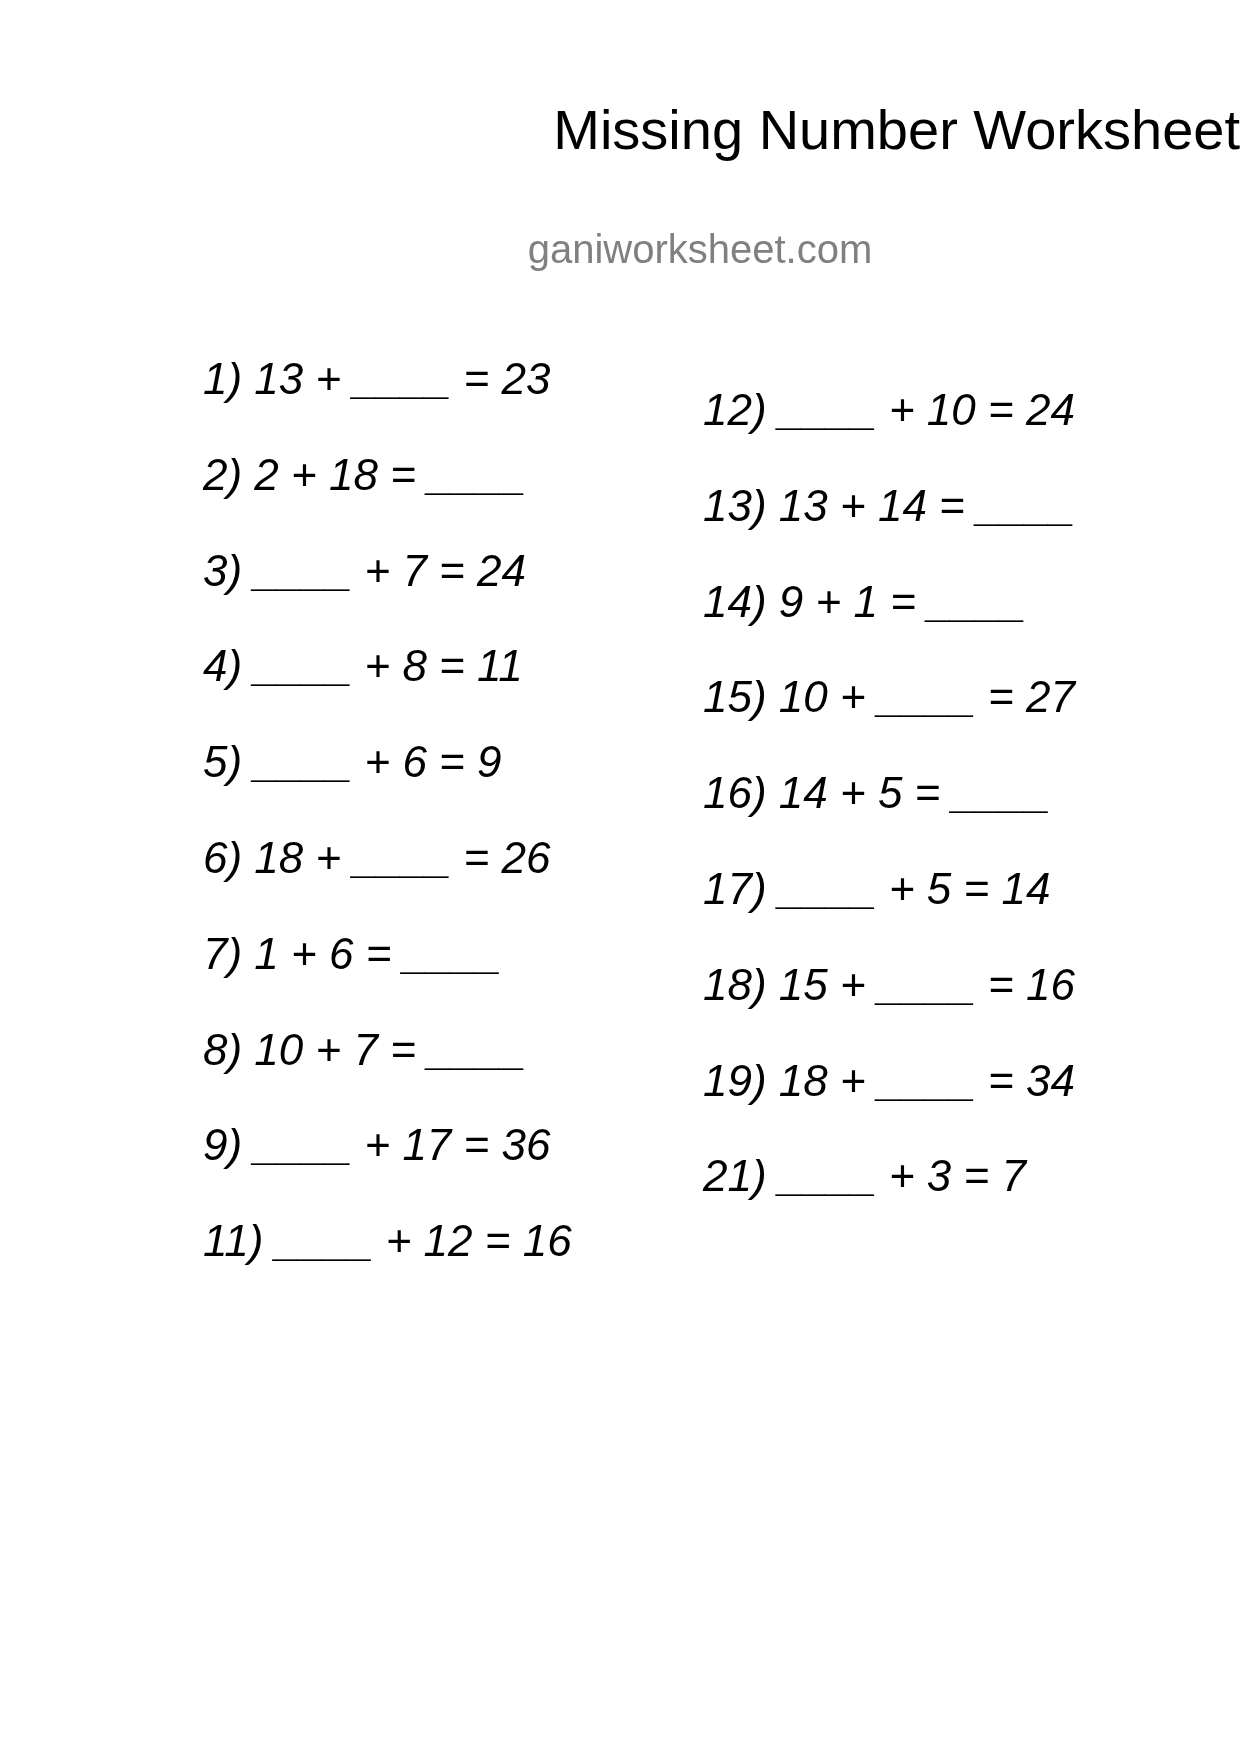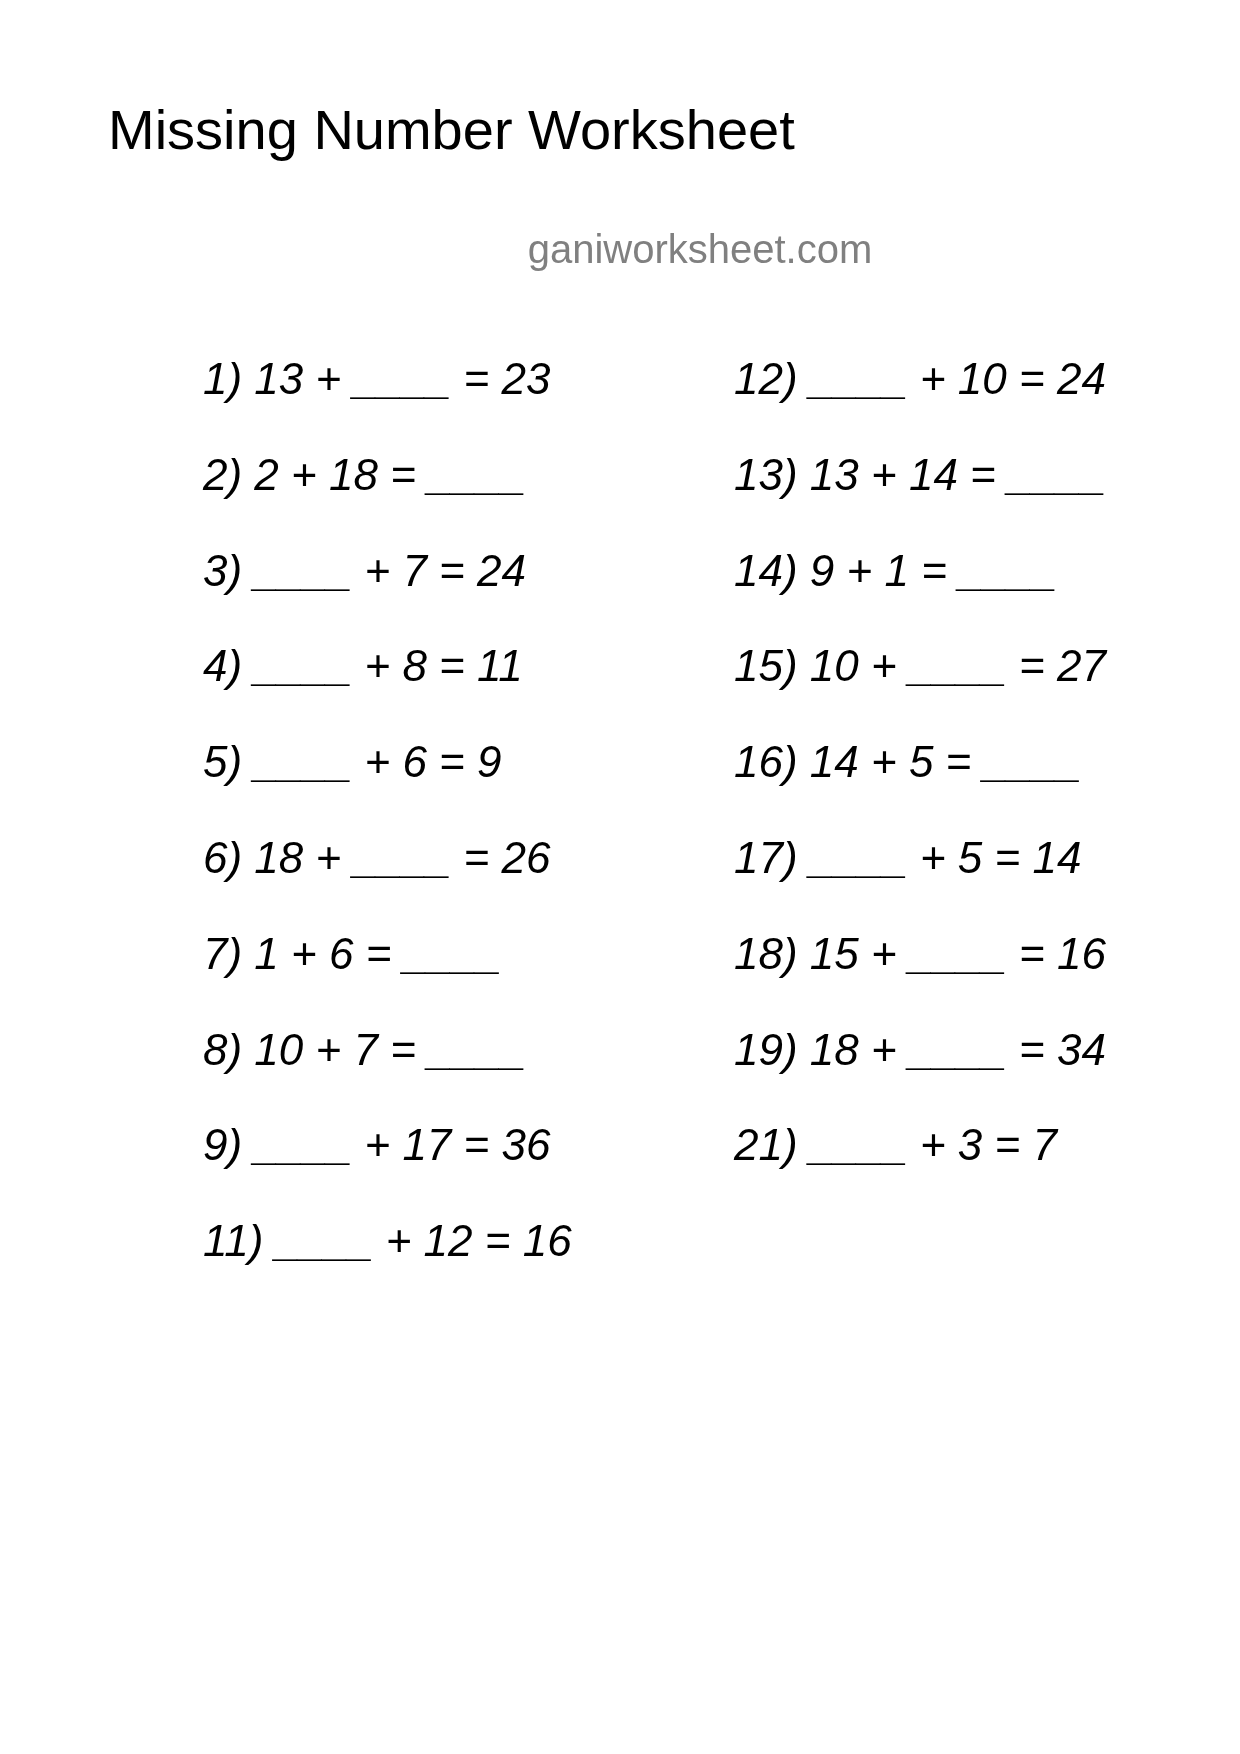--- a/index.html
+++ b/index.html
@@ -1,24 +1,24 @@
 <!DOCTYPE html>
 <html><head>
   <meta charset="utf-8">
   <style>
     html, body { margin: 0; padding: 0; background: #ffffff; }
     body { width: 1240px; height: 1754px; position: relative; overflow: hidden;
            font-family: "Liberation Sans", sans-serif; color: #000; }
-    .title { position: absolute; left: 0; width: 1240px; top: 98px; text-align: left;
+    .title { position: absolute; left: 0; width: 1240px; top: 98px; text-align: right;
              font-size: 56px; line-height: 64px; padding-left: 108px; box-sizing: border-box; }
     .subtitle { position: absolute; left: 0; width: 1240px; top: 182px; text-align: center;
                 font-size: 40px; line-height: 46px; padding-left: 160px; box-sizing: border-box; margin-top: 44px; }
     .col { position: absolute; top: 354px; font-style: italic; }
     .col.left { left: 203px; }
-    .col.right { left: 734px; }
+    .col.right { left: 703px; margin-top: 31px; }
     .problem { height: 95.8px; font-size: 44px; line-height: 50px; white-space: pre; }
   </style>
 </head>
 <body>
 
 <div class="title">Missing Number Worksheet</div>
 <div class="subtitle" style="color:#808080">ganiworksheet.com</div>
 
 <div class="col left">
   <div class="problem">1) 13 + ____ = 23</div>

